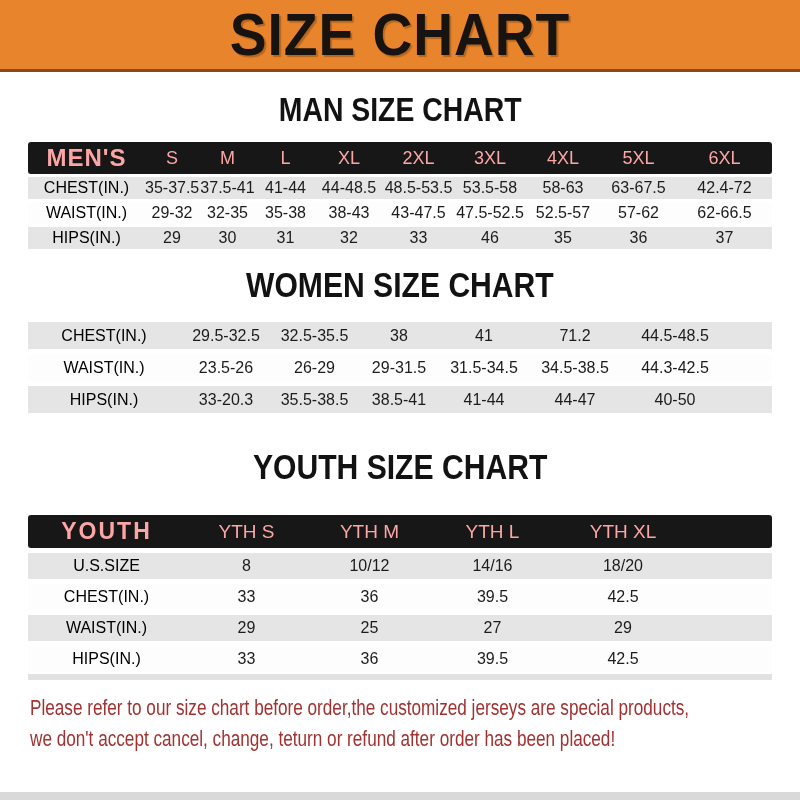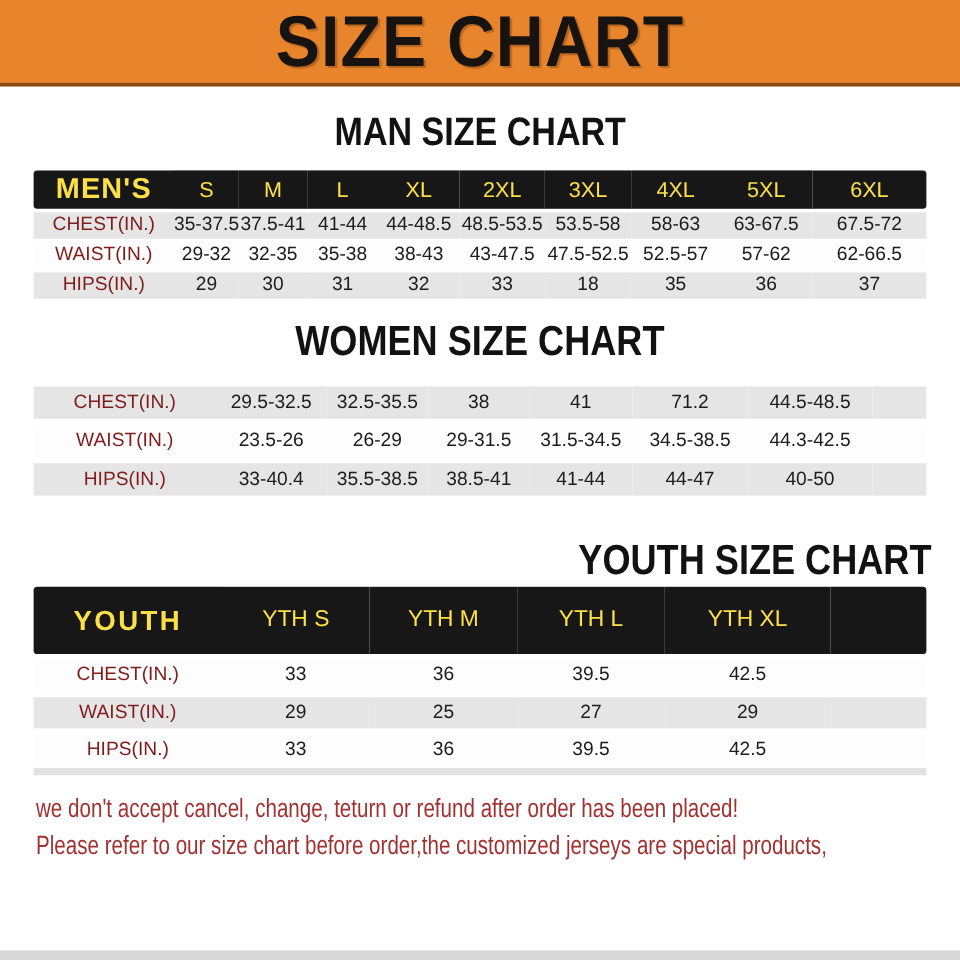--- a/index.html
+++ b/index.html
@@ -23,54 +23,54 @@
   
   .section-heading{text-align:center;line-height:1;}
   .section-heading .txt{
     display:inline-block;font-weight:bold;color:#121212;
     transform:scaleX(0.86);white-space:nowrap;
   }
   .h-man{margin-top:21px;margin-bottom:13px;}
   .h-man .txt{font-size:33px;}
   .h-women{margin-top:15px;margin-bottom:15px;}
   .h-women .txt{font-size:35px;}
-  .h-youth{margin-top:31px;margin-bottom:0;text-align:right;}
+  .h-youth{margin-top:31px;margin-bottom:26px;}
   .h-youth .txt{font-size:35px;}
   
   table.sz{
     width:744px;margin:0 auto;table-layout:fixed;
     border-collapse:separate;
   }
   table.sz th,table.sz td{
     text-align:center;vertical-align:middle;padding:0;overflow:hidden;
     white-space:nowrap;
   }
   tr.hdr th{
-    background:#171717;color:#fde047;font-weight:normal;
+    background:#171717;color:#fca5a5;font-weight:normal;
   }
   tr.hdr th:first-child{border-radius:3px 0 0 3px;}
   tr.hdr th:last-child{border-radius:0 3px 3px 0;}
   tr.hdr th.lbl{font-weight:bold;letter-spacing:1px;}
   tr.r-gray td{background:#E5E5E6;}
   tr.r-white td{background:#FDFDFD;}
-  td.rlbl{font-size:16px;color:#7f1d1d;margin-left:25px;}
+  td.rlbl{font-size:16px;color:#000000;margin-left:25px;}
   td.val{font-size:16px;color:#1c1c1c;}
   
   .t-men{border-spacing:0 3px;}
   .t-men tr.hdr th{height:32px;font-size:18px;}
   .t-men tr.hdr th.lbl{font-size:24px;}
   .t-men td{height:22px;}
   
   .t-women{border-spacing:0 5px;}
   .t-women tr.hdr th{height:34px;font-size:19px;}
   .t-women tr.hdr th.lbl{font-size:22px;}
   .t-women td{height:27px;}
   
   .t-youth{border-spacing:0 5px;}
-  .t-youth tr.hdr th{height:56px;font-size:19px;}
+  .t-youth tr.hdr th{height:33px;font-size:19px;}
   .t-youth tr.hdr th.lbl{font-size:23px;letter-spacing:2px;}
   .t-youth td{height:26px;}
   .youth-bottom-strip{
     width:744px;height:6px;margin:-3px auto 0 auto;background:#E2E2E3;
   }
   
   .note{
     margin-top:12px;padding-left:30px;color:#A23232;
   }
   .note-line{
@@ -122,42 +122,42 @@
   <tr class="r-gray">
     <td class="rlbl">CHEST(IN.)</td>
     <td class="val">35-37.5</td>
     <td class="val">37.5-41</td>
     <td class="val">41-44</td>
     <td class="val">44-48.5</td>
     <td class="val">48.5-53.5</td>
     <td class="val">53.5-58</td>
     <td class="val">58-63</td>
     <td class="val">63-67.5</td>
-    <td class="val">67.5-72</td>
+    <td class="val">42.4-72</td>
   </tr>
   <tr class="r-white">
     <td class="rlbl">WAIST(IN.)</td>
     <td class="val">29-32</td>
     <td class="val">32-35</td>
     <td class="val">35-38</td>
     <td class="val">38-43</td>
     <td class="val">43-47.5</td>
     <td class="val">47.5-52.5</td>
     <td class="val">52.5-57</td>
     <td class="val">57-62</td>
     <td class="val">62-66.5</td>
   </tr>
   <tr class="r-gray">
     <td class="rlbl">HIPS(IN.)</td>
     <td class="val">29</td>
     <td class="val">30</td>
     <td class="val">31</td>
     <td class="val">32</td>
     <td class="val">33</td>
-    <td class="val">18</td>
+    <td class="val">46</td>
     <td class="val">35</td>
     <td class="val">36</td>
     <td class="val">37</td>
   </tr>
 </tbody>
   </table>
 
 <div class="section-heading h-women">
   <span class="txt">WOMEN SIZE CHART</span>
 </div>
@@ -189,21 +189,21 @@
     <td class="val">23.5-26</td>
     <td class="val">26-29</td>
     <td class="val">29-31.5</td>
     <td class="val">31.5-34.5</td>
     <td class="val">34.5-38.5</td>
     <td class="val">44.3-42.5</td>
     <td></td>
   </tr>
   <tr class="r-gray">
     <td class="rlbl">HIPS(IN.)</td>
-    <td class="val">33-40.4</td>
+    <td class="val">33-20.3</td>
     <td class="val">35.5-38.5</td>
     <td class="val">38.5-41</td>
     <td class="val">41-44</td>
     <td class="val">44-47</td>
     <td class="val">40-50</td>
     <td></td>
   </tr>
 </tbody>
   </table>
 
@@ -222,20 +222,28 @@
   </colgroup>
   <tbody>
       <tr class="hdr">
     <th class="lbl">YOUTH</th>
     <th>YTH S</th>
     <th>YTH M</th>
     <th>YTH L</th>
     <th>YTH XL</th>
     <th></th>
   </tr>
+  <tr class="r-gray">
+    <td class="rlbl">U.S.SIZE</td>
+    <td class="val">8</td>
+    <td class="val">10/12</td>
+    <td class="val">14/16</td>
+    <td class="val">18/20</td>
+    <td></td>
+  </tr>
   <tr class="r-white">
     <td class="rlbl">CHEST(IN.)</td>
     <td class="val">33</td>
     <td class="val">36</td>
     <td class="val">39.5</td>
     <td class="val">42.5</td>
     <td></td>
   </tr>
   <tr class="r-gray">
     <td class="rlbl">WAIST(IN.)</td>
@@ -251,17 +259,17 @@
     <td class="val">36</td>
     <td class="val">39.5</td>
     <td class="val">42.5</td>
     <td></td>
   </tr>
 </tbody>
   </table>
 <div class="youth-bottom-strip"></div>
 
 <div class="note">
+  <div><span class="note-line">Please refer to our size chart before order,the customized jerseys are special products,</span></div>
   <div><span class="note-line">we don't accept cancel, change, teturn or refund after order has been placed!</span></div>
-  <div><span class="note-line">Please refer to our size chart before order,the customized jerseys are special products,</span></div>
 </div>
 
 <div class="bottom-strip"></div>
 
 </body></html>

